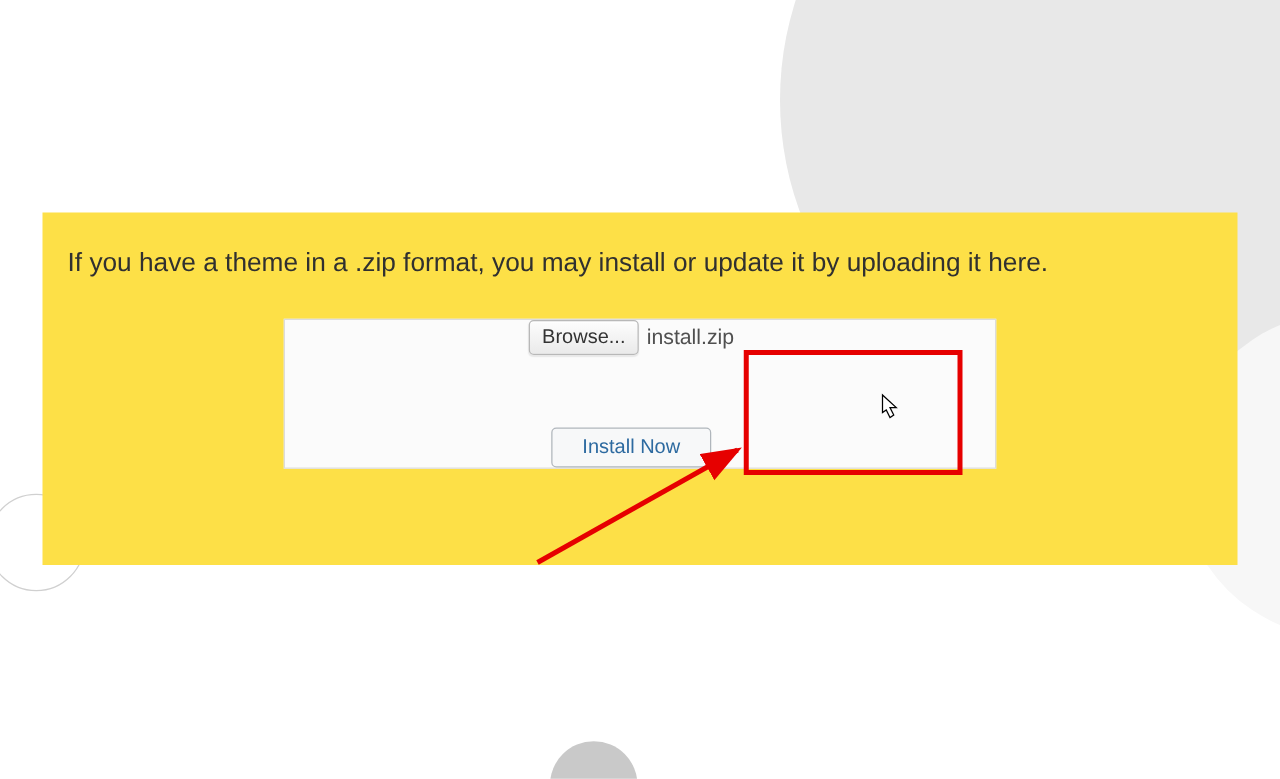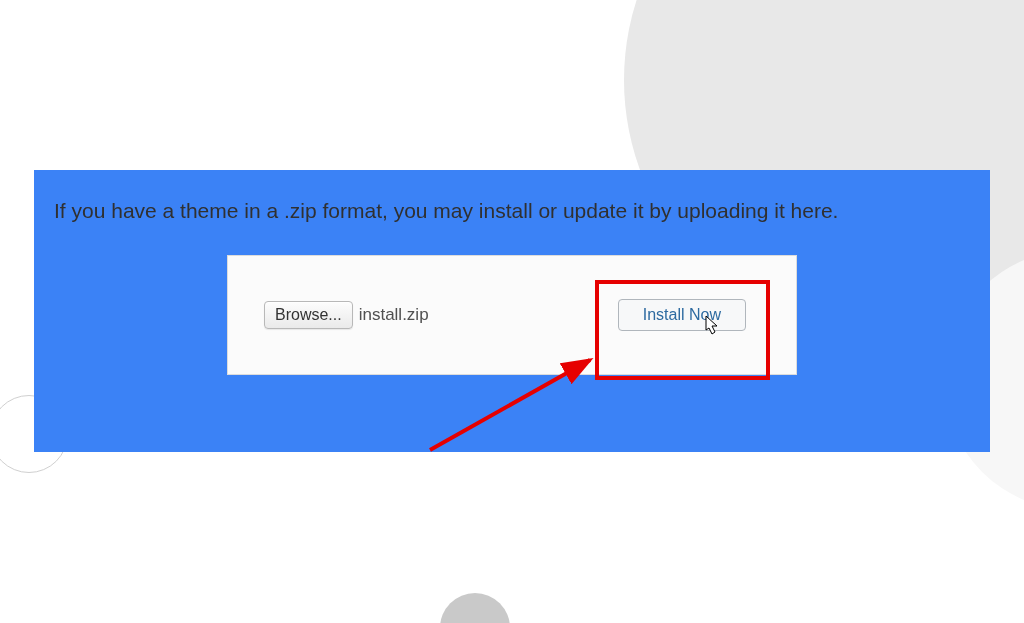--- a/index.html
+++ b/index.html
@@ -52,41 +52,42 @@
       border-radius: 50%;
       z-index: 3;
     }
     
     .panel {
       position: absolute;
       top: 170px;
       left: 34px;
       right: 34px;
       height: 282px;
-      background: #3b82f6;
+      background: #fde047;
       padding: 26px 20px;
       z-index: 2;
     }
     .instruction {
       font-size: 21px;
       color: #303030;
       line-height: 1.4;
       margin-bottom: 30px;
     }
     .upload-box {
       margin: 30px auto 0 auto;
       width: 570px;
       height: 120px;
       border: 1px solid #dcdcdc;
       background: #fbfbfb;
       display: flex;
       align-items: center;
       justify-content: space-between;
       padding: 0 50px 0 36px;
       position: relative;
+      flex-direction: column;
     }
     .left-group {
       display: flex;
       align-items: center;
       gap: 6px;
     }
     .browse-btn {
       padding: 4px 10px;
       font-size: 16px;
       color: #333;

